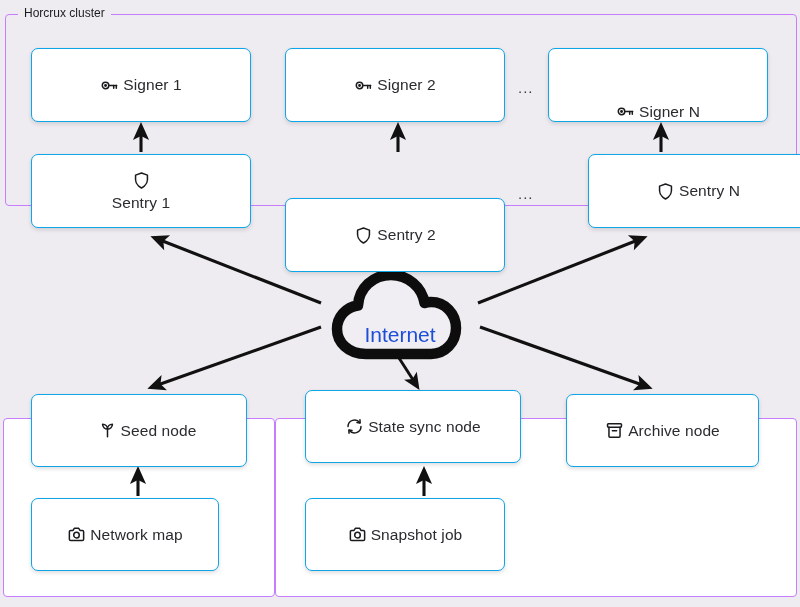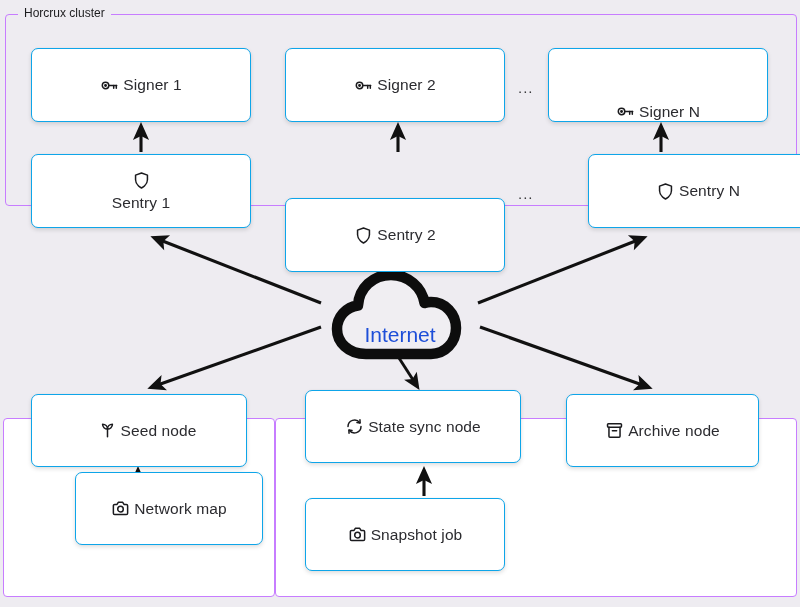--- a/index.html
+++ b/index.html
@@ -252,21 +252,21 @@
     <span class="icon">
       <svg width="19" height="19" viewBox="0 0 24 24" fill="none" stroke="#1a1a1d" stroke-width="1.9" stroke-linecap="round" stroke-linejoin="round">
         <rect x="3.2" y="3.4" width="17.6" height="4.4" rx="1.1"></rect>
         <path d="M5 7.8 V19.4 A1.2 1.2 0 0 0 6.2 20.6 H17.8 A1.2 1.2 0 0 0 19 19.4 V7.8"></path>
         <path d="M9.3 12.4 H14.7"></path>
       </svg>
     </span>
     <span class="label">Archive node</span>
   </div>
 
-  <div class="node" style="left:31px; top:472px; width:188px; height:73px;margin-left:44px;">
+  <div class="node" style="left:31px; top:498px; width:188px; height:73px;">
     <span class="icon">
       <svg width="19" height="19" viewBox="0 0 24 24" fill="none" stroke="#1a1a1d" stroke-width="1.9" stroke-linecap="round" stroke-linejoin="round">
         <path d="M3 8.4 A1.6 1.6 0 0 1 4.6 6.8 H7.6 L9.2 4.2 H14.8 L16.4 6.8 H19.4
                  A1.6 1.6 0 0 1 21 8.4 V18 A1.6 1.6 0 0 1 19.4 19.6 H4.6
                  A1.6 1.6 0 0 1 3 18 Z"></path>
         <circle cx="12" cy="12.8" r="3.5"></circle>
       </svg>
     </span>
     <span class="label">Network map</span>
   </div>

